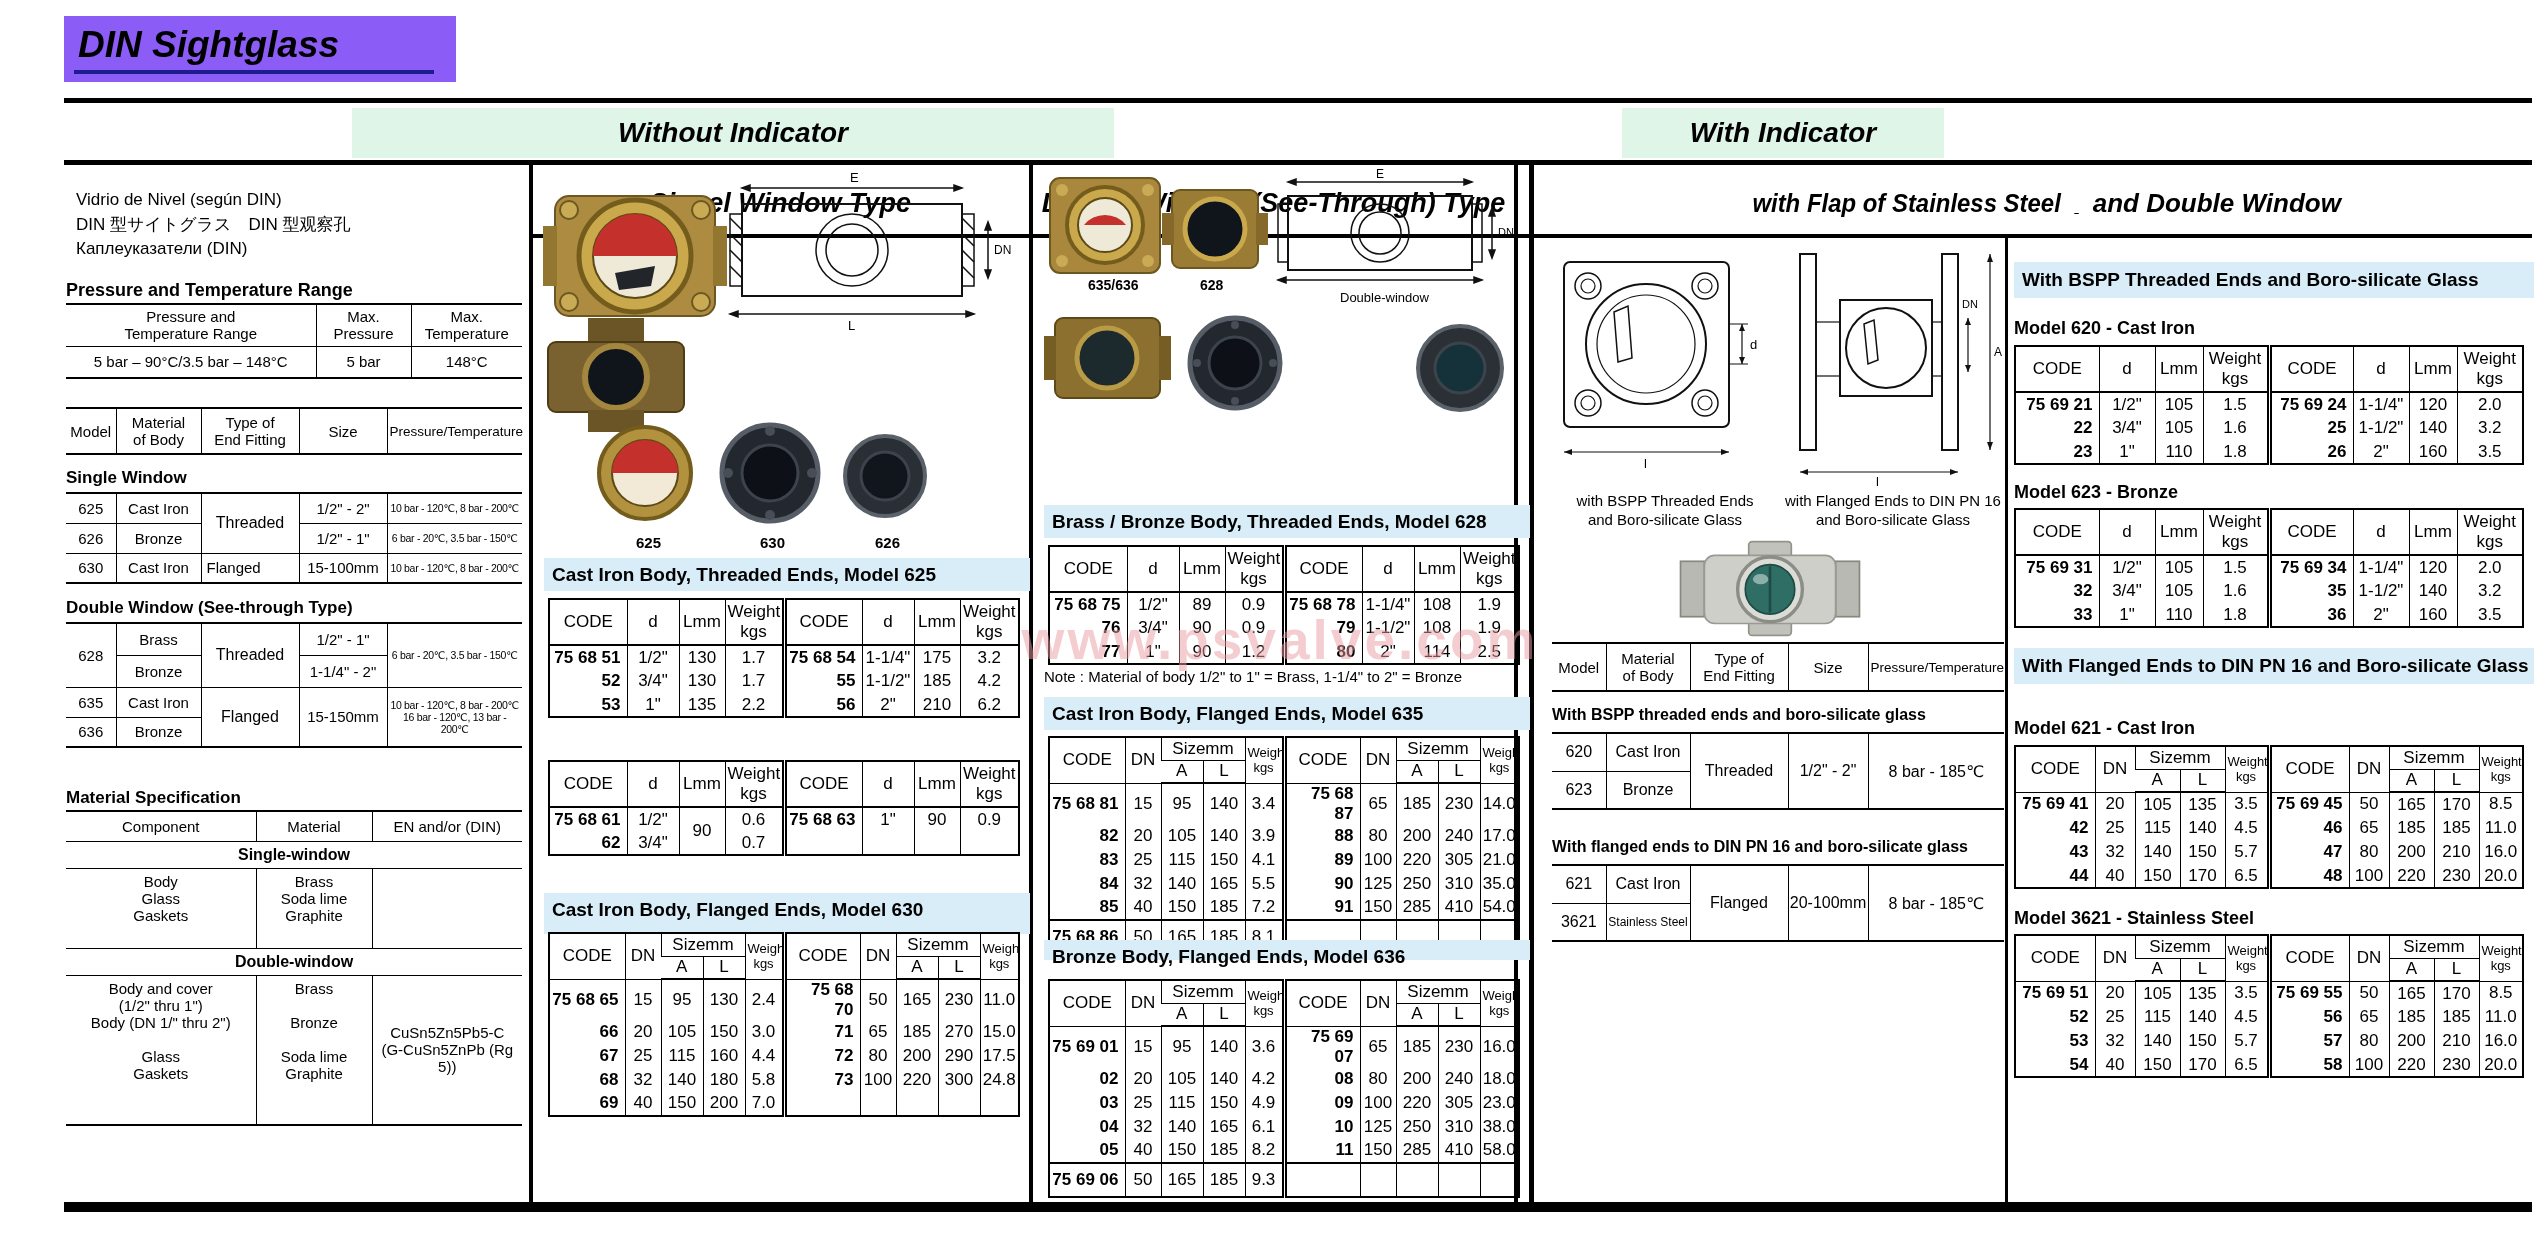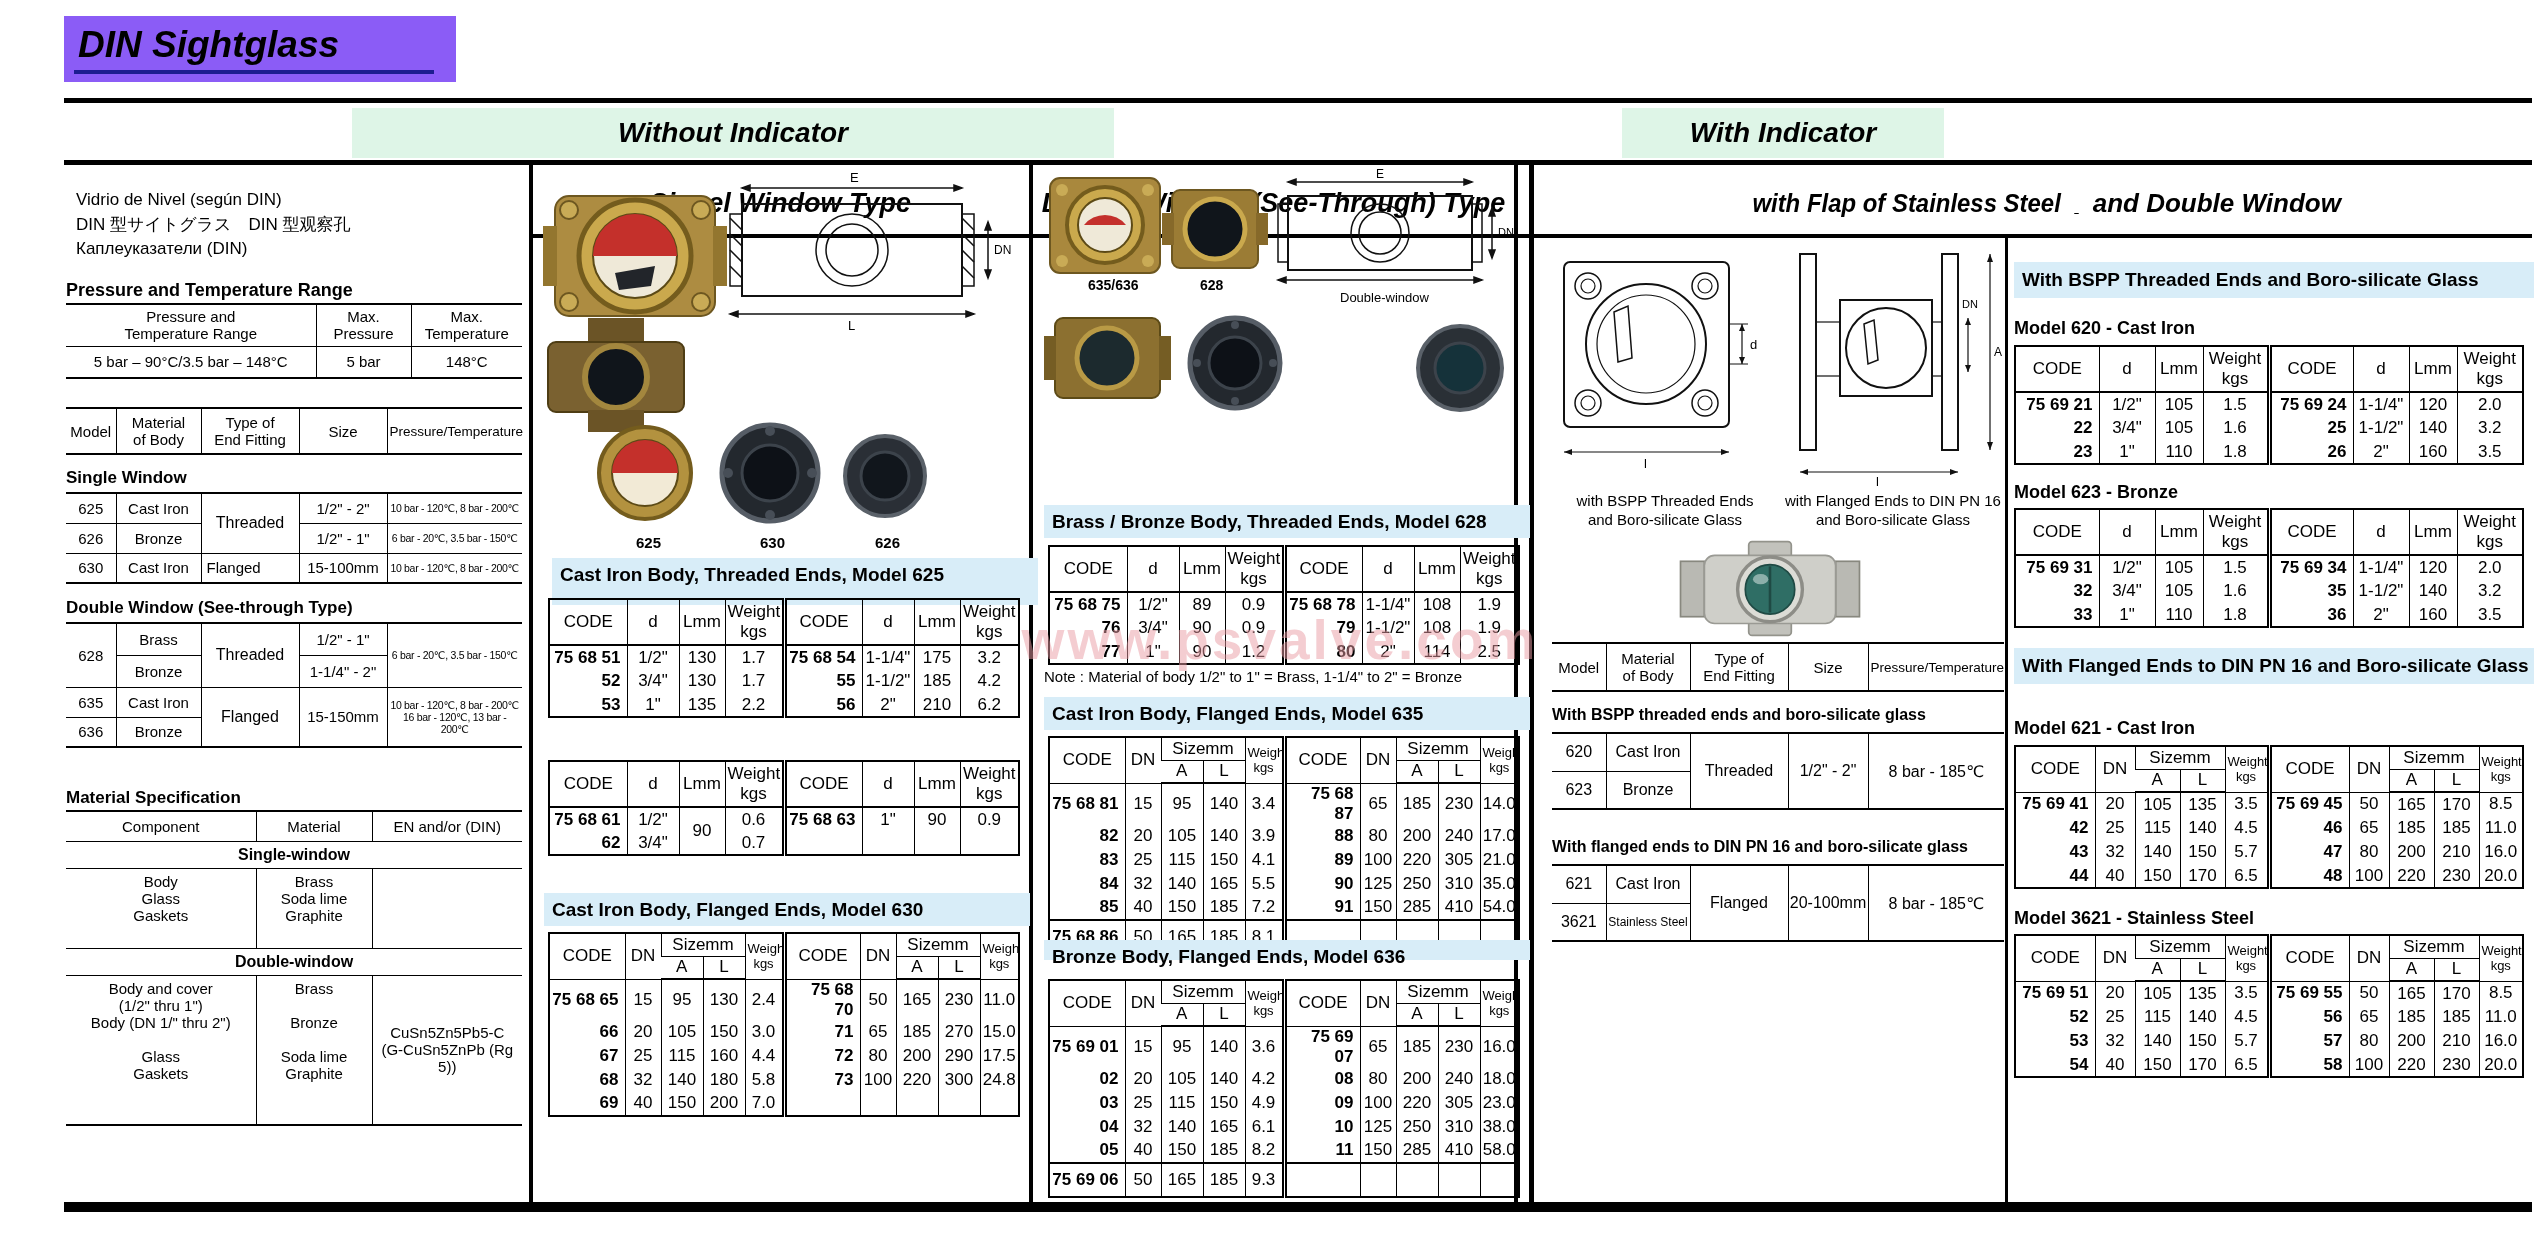--- a/index.html
+++ b/index.html
@@ -325,21 +325,21 @@
     </g>
     <g>
       <circle cx="345" cy="308" r="40" fill="#2a2f36" stroke="#5a6169" stroke-width="4"></circle>
       <circle cx="345" cy="308" r="24" fill="#11161c" stroke="#3c434b" stroke-width="3"></circle>
     </g>
     <text x="96" y="380" font-size="15" font-weight="bold">625</text>
     <text x="220" y="380" font-size="15" font-weight="bold">630</text>
     <text x="335" y="380" font-size="15" font-weight="bold">626</text>
   </svg>
 
-  <div class="abs bluebar" style="left:544px;top:558px;width:478px;height:47px;margin-left:8px;">Cast Iron Body, Threaded Ends, Model 625</div>
+  <div class="abs bluebar" style="left:544px;top:558px;width:478px;height:33px;">Cast Iron Body, Threaded Ends, Model 625</div>
   <table class="abs codetable" style="left:548px;top:598px;width:470px;">
     <colgroup>
         <col style="width:78px">
         <col style="width:52px">
         <col style="width:46px">
         <col style="width:59px">
         <col style="width:78px">
         <col style="width:52px">
         <col style="width:46px">
         <col style="width:59px">
@@ -433,21 +433,21 @@
           <td>3/4"</td>
           <td>0.7</td>
           <td class="grp code"></td>
           <td></td>
           <td></td>
           <td></td>
         </tr>
       </tbody>
   </table>
 
-  <div class="abs bluebar" style="left:544px;top:893px;width:478px;height:33px;">Cast Iron Body, Flanged Ends, Model 630</div>
+  <div class="abs bluebar" style="left:544px;top:893px;width:478px;height:41px;">Cast Iron Body, Flanged Ends, Model 630</div>
   <table class="abs codetable sz" style="left:548px;top:932px;width:470px;">
     <colgroup>
         <col style="width:76px">
         <col style="width:36px">
         <col style="width:42px">
         <col style="width:42px">
         <col style="width:39px">
         <col style="width:76px">
         <col style="width:36px">
         <col style="width:42px">

